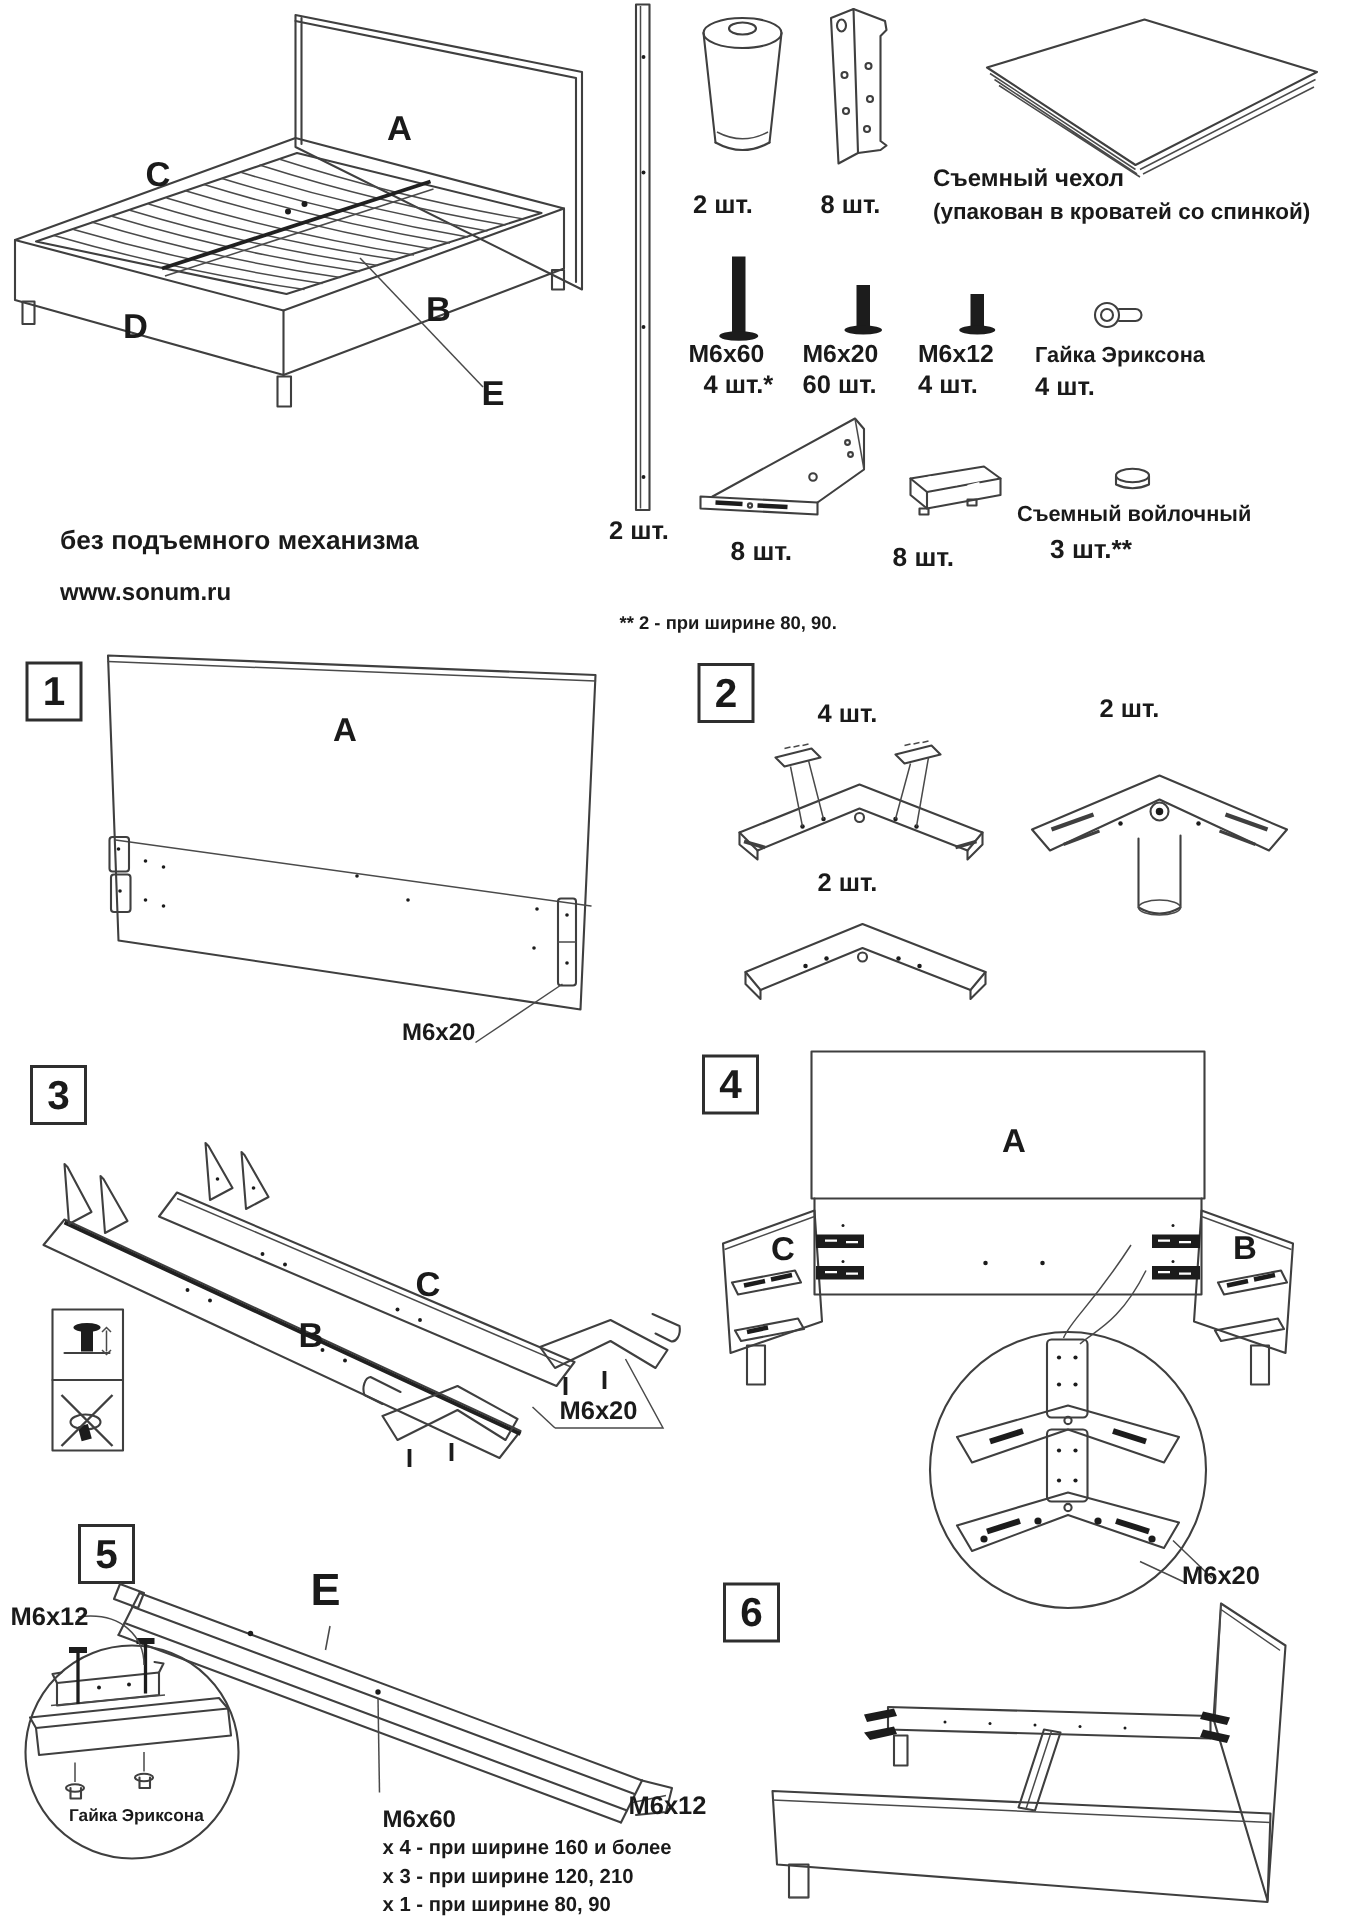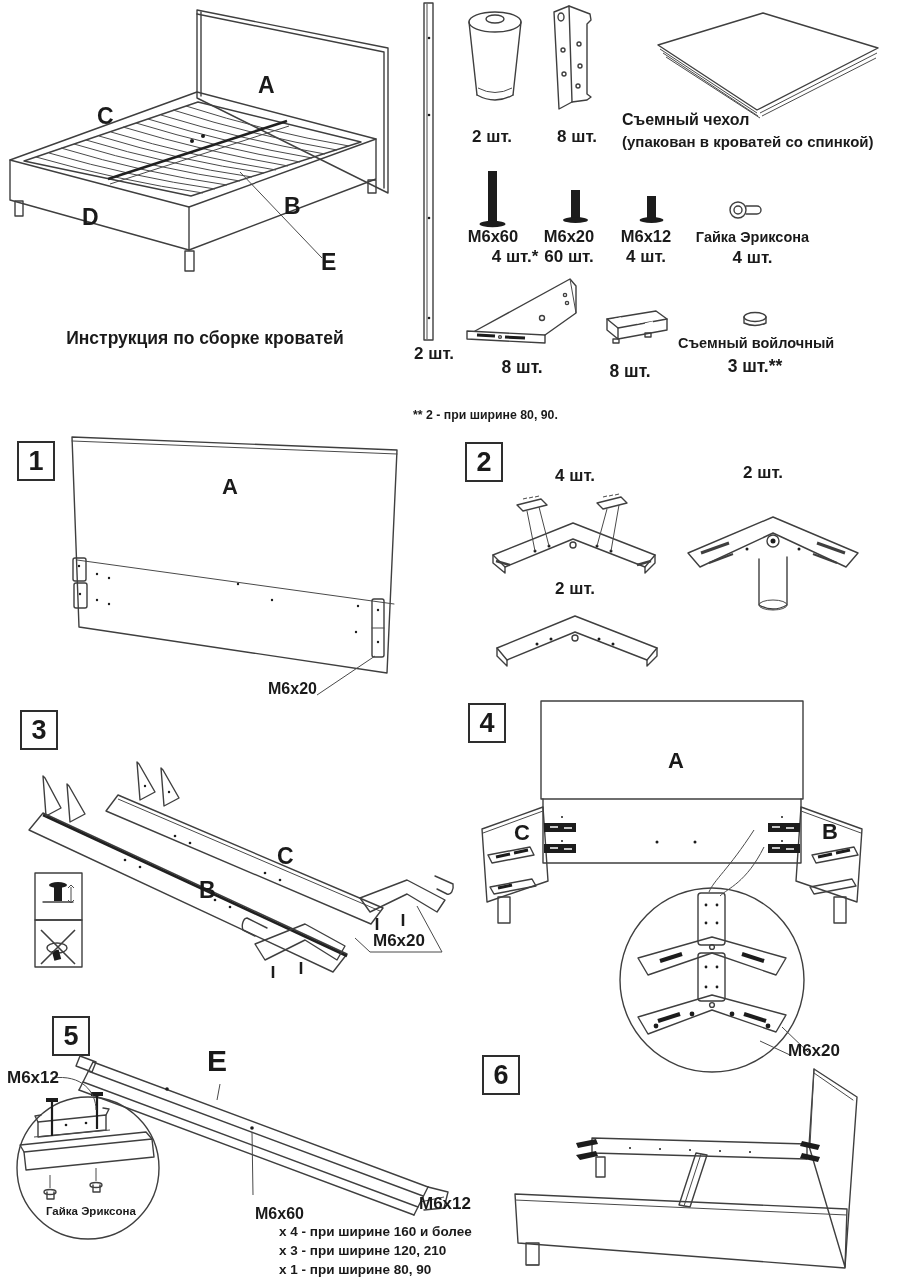--- a/index.html
+++ b/index.html
@@ -2,22 +2,22 @@
 <html><head>
 <meta charset="utf-8">
 <style>
   html,body{margin:0;padding:0;background:#fff;}
   .sheet{position:relative;width:900px;height:1280px;background:#ffffff;overflow:hidden;
          font-family:"Liberation Sans",sans-serif;color:#1a1a1a;}
   .abs{position:absolute;}
   svg{position:absolute;overflow:visible;}
   svg path,svg line,svg rect,svg circle,svg ellipse,svg polyline{vector-effect:non-scaling-stroke;}
   .lbl{position:absolute;font-weight:bold;color:#1a1a1a;white-space:nowrap;line-height:1.15;}
-  .ctr{text-align:center;}
-  .s11{font-size:11.5px;} .s12{font-size:12.3px;} .s13{font-size:13.5px;margin-left:24px;} .s14{font-size:14.5px;}
+  .ctr{text-align:left;}
+  .s11{font-size:11.5px;} .s12{font-size:12.3px;} .s13{font-size:13.5px;} .s14{font-size:14.5px;}
   .s15{font-size:15px;} .s16{font-size:16px;} .s17{font-size:17px;} .s22{font-size:22px;}
   .s23{font-size:23px;} .s30{font-size:30px;}
   .stepbox{position:absolute;width:34px;height:36px;border:2.5px solid #2e2e2e;
            font-size:27px;font-weight:bold;text-align:center;line-height:36px;background:#fff;}
   .stroke{fill:none;stroke:#3f3f3f;stroke-width:1.4;stroke-linejoin:round;stroke-linecap:round;}
   .thin{fill:none;stroke:#4a4a4a;stroke-width:1;}
   .thick{fill:none;stroke:#202020;stroke-width:2.6;}
   .dark{fill:#1c1c1c;stroke:none;}
 </style>
 </head>
@@ -59,21 +59,22 @@
         <circle class="dark" cx="203" cy="136" r="2"></circle>
     </g>
     <path class="thin" d="M240,172 L322,258"></path>
   </svg>
   <div class="lbl s23" style="left:258px;top:72px">A</div>
   <div class="lbl s23" style="left:97px;top:103px">C</div>
   <div class="lbl s23" style="left:82px;top:204px">D</div>
   <div class="lbl s23" style="left:284px;top:193px">B</div>
   <div class="lbl s23" style="left:321px;top:249px">E</div>
 
-  <div class="lbl ctr" style="left:40px;top:328px;width:330px;font-size:17.5px">Инструкция по сборке кроватей</div>
+  <div class="lbl ctr" style="left:40px;top:350px;width:330px;font-size:17.5px">без подъемного механизма</div>
+  <div class="lbl ctr s16" style="left:40px;top:387px;width:330px">www.sonum.ru</div>
 
   <svg class="abs" style="left:418px;top:0" width="26" height="345" viewBox="0 0 26 345">
     <rect class="stroke" x="6" y="3" width="9" height="337"></rect>
     <line class="thin" x1="9" y1="4" x2="9" y2="339"></line>
     <circle class="dark" cx="11" cy="38" r="1.3"></circle>
       <circle class="dark" cx="11" cy="115" r="1.3"></circle>
     <circle class="dark" cx="11" cy="218" r="1.3"></circle>
       <circle class="dark" cx="11" cy="318" r="1.3"></circle>
   </svg>
   <div class="lbl ctr s17" style="left:406px;top:344px;width:56px">2 шт.</div>
@@ -120,21 +121,21 @@
       <rect class="dark" x="192" y="31" width="9" height="23"></rect>
       <ellipse class="dark" cx="196.5" cy="55" rx="12" ry="3"></ellipse>
     </g>
     <g>
       <circle class="stroke" cx="283" cy="45" r="8"></circle>
       <circle class="stroke" cx="283" cy="45" r="4"></circle>
       <path class="stroke" d="M291,41 h11 a3,3 0 0 1 0,8 h-11"></path>
     </g>
   </svg>
   <div class="lbl ctr" style="left:459px;top:227px;width:68px;font-size:16.5px">M6x60</div>
-  <div class="lbl ctr s17" style="left:481px;top:247px;width:68px">4 шт.*</div>
+  <div class="lbl ctr s17" style="left:469px;top:247px;width:68px">4 шт.*</div>
   <div class="lbl ctr" style="left:535px;top:227px;width:68px;font-size:16.5px">M6x20</div>
   <div class="lbl ctr s17" style="left:535px;top:247px;width:68px">60 шт.</div>
   <div class="lbl ctr" style="left:612px;top:227px;width:68px;font-size:16.5px">M6x12</div>
   <div class="lbl ctr s17" style="left:612px;top:247px;width:68px">4 шт.</div>
   <div class="lbl ctr s14" style="left:690px;top:229px;width:125px">Гайка Эриксона</div>
   <div class="lbl ctr s17" style="left:690px;top:248px;width:125px">4 шт.</div>
 
   <svg class="abs" style="left:455px;top:275" width="440" height="85" viewBox="0 0 440 85">
     <g>
       <path class="stroke" d="M12,56 L90,60 L90,68 L12,64 Z"></path>

